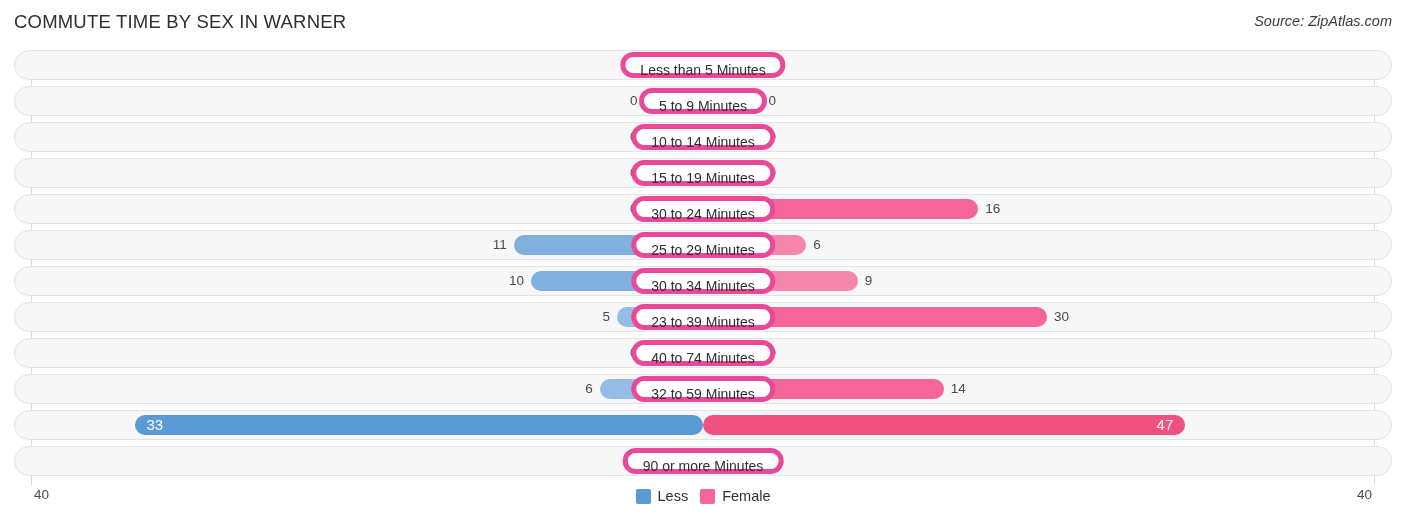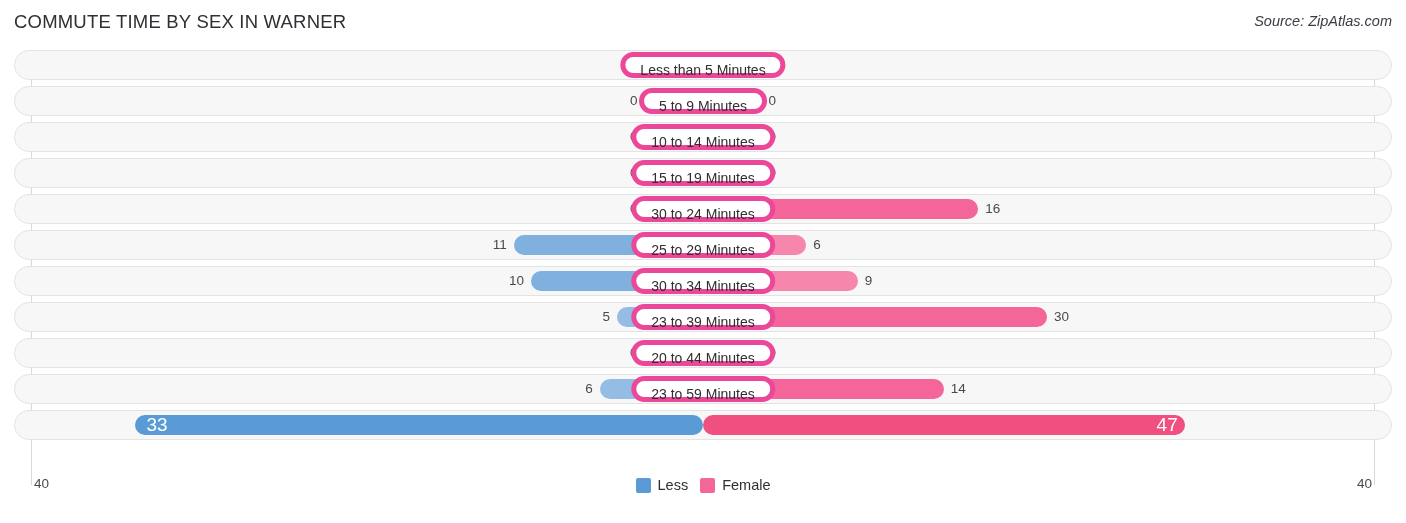--- a/index.html
+++ b/index.html
@@ -120,21 +120,21 @@
   }
   .val.male-val   { text-align: right; }
   .val.female-val { text-align: left;  }
 
   
   .val-inside {
     position: absolute;
     top: 4px;
     height: 20px;
     line-height: 20px;
-    font-size: 19px;
+    font-size: 15px;
     color: #ffffff;
     white-space: nowrap;
     z-index: 3;
   }
 
   
   .cat-pill {
     position: absolute;
     left: 50%;
     top: 1px;
@@ -150,21 +150,21 @@
     white-space: nowrap;
     z-index: 4;
     box-sizing: border-box;
   }
 
   
   .footer {
     position: absolute;
     left: 0;
     right: 0;
-    top: 474px;
+    top: 485px;
     height: 38px;
   }
   .axis-label {
     position: absolute;
     top: 2px;
     font-size: 13.5px;
     color: #4a4a4a;
   }
   .axis-label.left  { left: 34px; }
   .axis-label.right { right: 34px; }
@@ -279,38 +279,47 @@
             <div class="val female-val" style="left: calc(75% + 7px);">30</div>
             <div class="cat-pill">23 to 39 Minutes</div>
           </div>
         </div>
         <div class="row">
           <div class="row-inner">
             <div class="bar male" style="width: 4.25%; background: rgb(174, 201, 236);"></div>
             <div class="bar female" style="width: 4.25%; background: rgb(248, 174, 203);"></div>
             <div class="val male-val" style="right: calc(54.25% + 7px);">0</div>
             <div class="val female-val" style="left: calc(54.25% + 7px);">0</div>
-            <div class="cat-pill">20 to 44 Minutes</div>
+            <div class="cat-pill">40 to 74 Minutes</div>
           </div>
         </div>
         <div class="row">
           <div class="row-inner">
             <div class="bar male" style="width: 7.5%; background: rgb(148, 188, 229);"></div>
             <div class="bar female" style="width: 17.5%; background: rgb(244, 101, 154);"></div>
             <div class="val male-val" style="right: calc(57.5% + 7px);">6</div>
             <div class="val female-val" style="left: calc(67.5% + 7px); text-align: right;">14</div>
-            <div class="cat-pill">23 to 59 Minutes</div>
+            <div class="cat-pill">32 to 59 Minutes</div>
           </div>
         </div>
         <div class="row">
           <div class="row-inner">
             <div class="bar male" style="width: 41.25%; background: rgb(91, 155, 213);"></div>
             <div class="bar female" style="width: 35%; background: rgb(240, 80, 127);"></div>
             <div class="val-inside" style="left: calc(8.75% + 11px);">33</div>
             <div class="val-inside" style="left: calc(85% - 28px);">47</div>
+          </div>
+        </div>
+        <div class="row">
+          <div class="row-inner">
+            <div class="bar male" style="width: 4.25%; background: rgb(174, 201, 236);"></div>
+            <div class="bar female" style="width: 4.25%; background: rgb(248, 174, 203);"></div>
+            <div class="val male-val" style="right: calc(54.25% + 7px);">0</div>
+            <div class="val female-val" style="left: calc(54.25% + 7px);">0</div>
+            <div class="cat-pill">90 or more Minutes</div>
           </div>
         </div>
       </div>
   </div>
 
   <div class="footer">
     <div class="axis-label left">40</div>
     <div class="axis-label right">40</div>
     <div class="legend" id="legend-host">
         <div class="legend-item">

